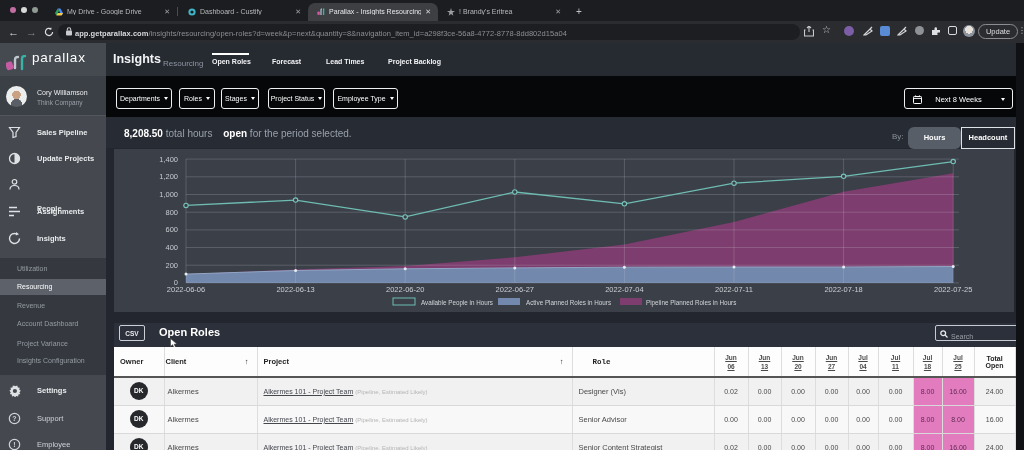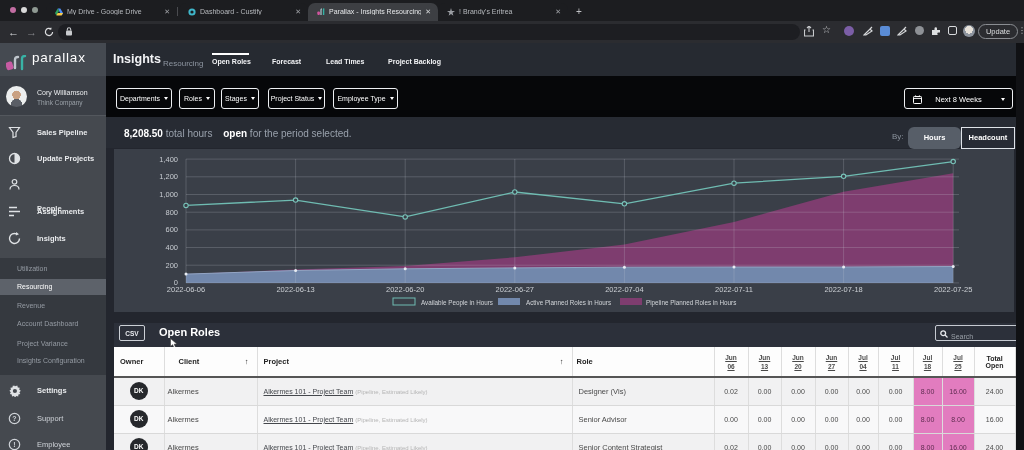--- a/index.html
+++ b/index.html
@@ -123,20 +123,21 @@
   <div class="navic" style="left:26px; color:#87898d;">→</div>
   <svg class="abs" style="left:44px; top:27px;" width="10" height="10" viewBox="0 0 10 10">
       <path d="M8.6 5 A3.6 3.6 0 1 1 7.2 2.1" fill="none" stroke="#dddee0" stroke-width="1.2"></path>
       <path d="M7.2 0.2 L7.4 2.6 L5 2.4 Z" fill="#dddee0"></path>
     </svg>
   <div id="omnibox"></div>
   <svg class="abs" style="left:65px; top:27px;" width="8" height="9" viewBox="0 0 8 9">
       <rect x="1" y="3.6" width="6" height="4.8" rx="1" fill="#c9cbce"></rect>
       <path d="M2.3 3.6 L2.3 2.4 A1.7 1.7 0 0 1 5.7 2.4 L5.7 3.6" stroke="#c9cbce" stroke-width="1.1" fill="none"></path>
     </svg>
+  <div id="urltxt"><b>app.getparallax.com</b><span class="dim">/insights/resourcing/open-roles?d=week&amp;p=next&amp;quantity=8&amp;navigation_item_id=a298f3ce-56a8-4772-8778-8dd802d15a04</span></div>
   <svg class="abs" style="left:804px; top:26px;" width="10" height="11" viewBox="0 0 10 11">
       <path d="M5 0 L5 6 M3 2 L5 0 L7 2 M1.5 4 L0.5 4 L0.5 10 L9.5 10 L9.5 4 L8.5 4" stroke="#c9cbce" stroke-width="1.1" fill="none"></path>
     </svg>
   <div style="position:absolute; left:822px; top:24px; color:#c9cbce; font-size:10px;">☆</div>
   <div class="extic" style="left:844px; background:#7b5ea6; border-radius:50%;"></div>
   <svg class="extic" style="left:863px;" width="10" height="10" viewBox="0 0 10 10">
       <path d="M1 9 L7 3 L9 5 L3 9 Z M7 3 L9 1" stroke="#d6d8da" stroke-width="1.2" fill="none"></path>
     </svg>
   <div class="extic" style="left:880px; background:#5a8cd6; border-radius:2px;"></div>
   <svg class="extic" style="left:897px;" width="10" height="10" viewBox="0 0 10 10">
@@ -336,23 +337,23 @@
     <col style="width:33px">
     <col style="width:30px">
     <col style="width:35px">
     <col style="width:29px">
     <col style="width:32px">
     <col style="width:41px">
     </colgroup>
     <thead>
             <tr style="height:30px;margin-top:40px;">
     <th style="padding-left:6px;">Owner</th>
-    <th style="padding-left:14px;">Client<span style="float:right;margin-right:8px;font-weight:normal;">↑</span></th>
+    <th style="padding-left:1px;">Client<span style="float:right;margin-right:8px;font-weight:normal;">↑</span></th>
     <th style="padding-left:6px;">Project<span style="float:right;margin-right:8px;font-weight:normal;">↑</span></th>
-    <th style="padding-left:4px;">Role</th>
+    <th style="padding-left:20px;font-family:Liberation Mono, monospace;">Role</th>
     <th class="datehead">Jun<br>06</th>
     <th class="datehead">Jun<br>13</th>
     <th class="datehead">Jun<br>20</th>
     <th class="datehead">Jun<br>27</th>
     <th class="datehead">Jul<br>04</th>
     <th class="datehead">Jul<br>11</th>
     <th class="datehead">Jul<br>18</th>
     <th class="datehead">Jul<br>25</th>
     <th class="num" style="font-size:7px;text-align:center;">Total<br>Open</th>
     </tr>

